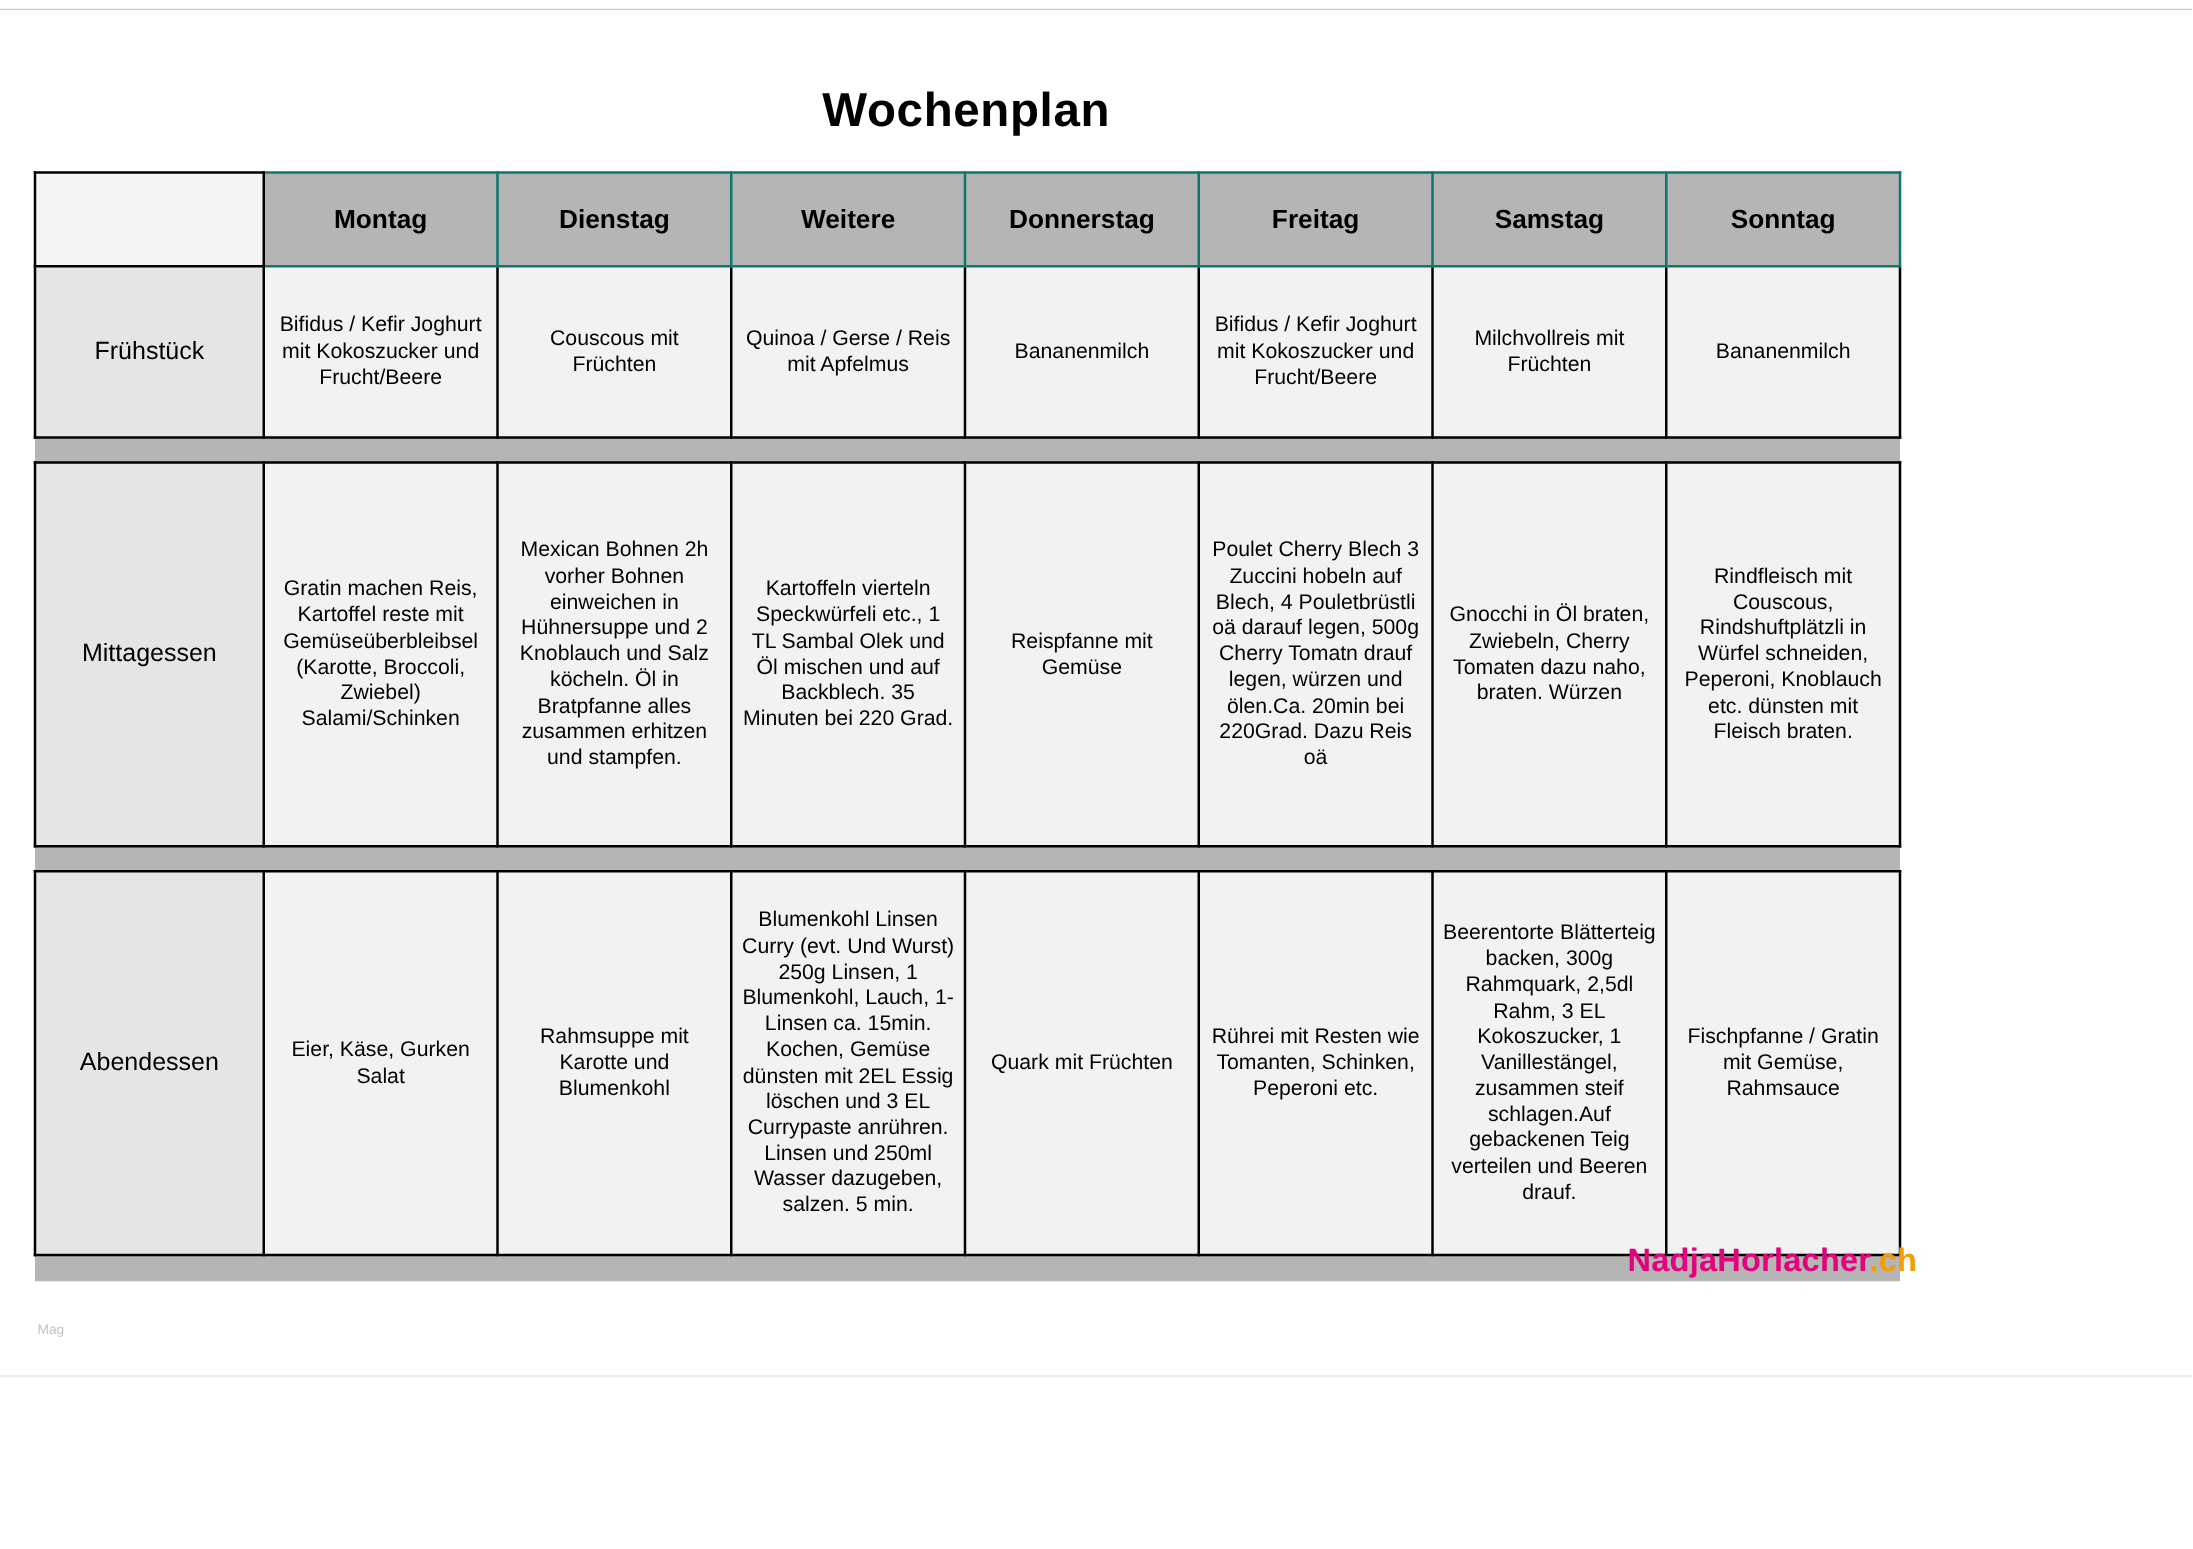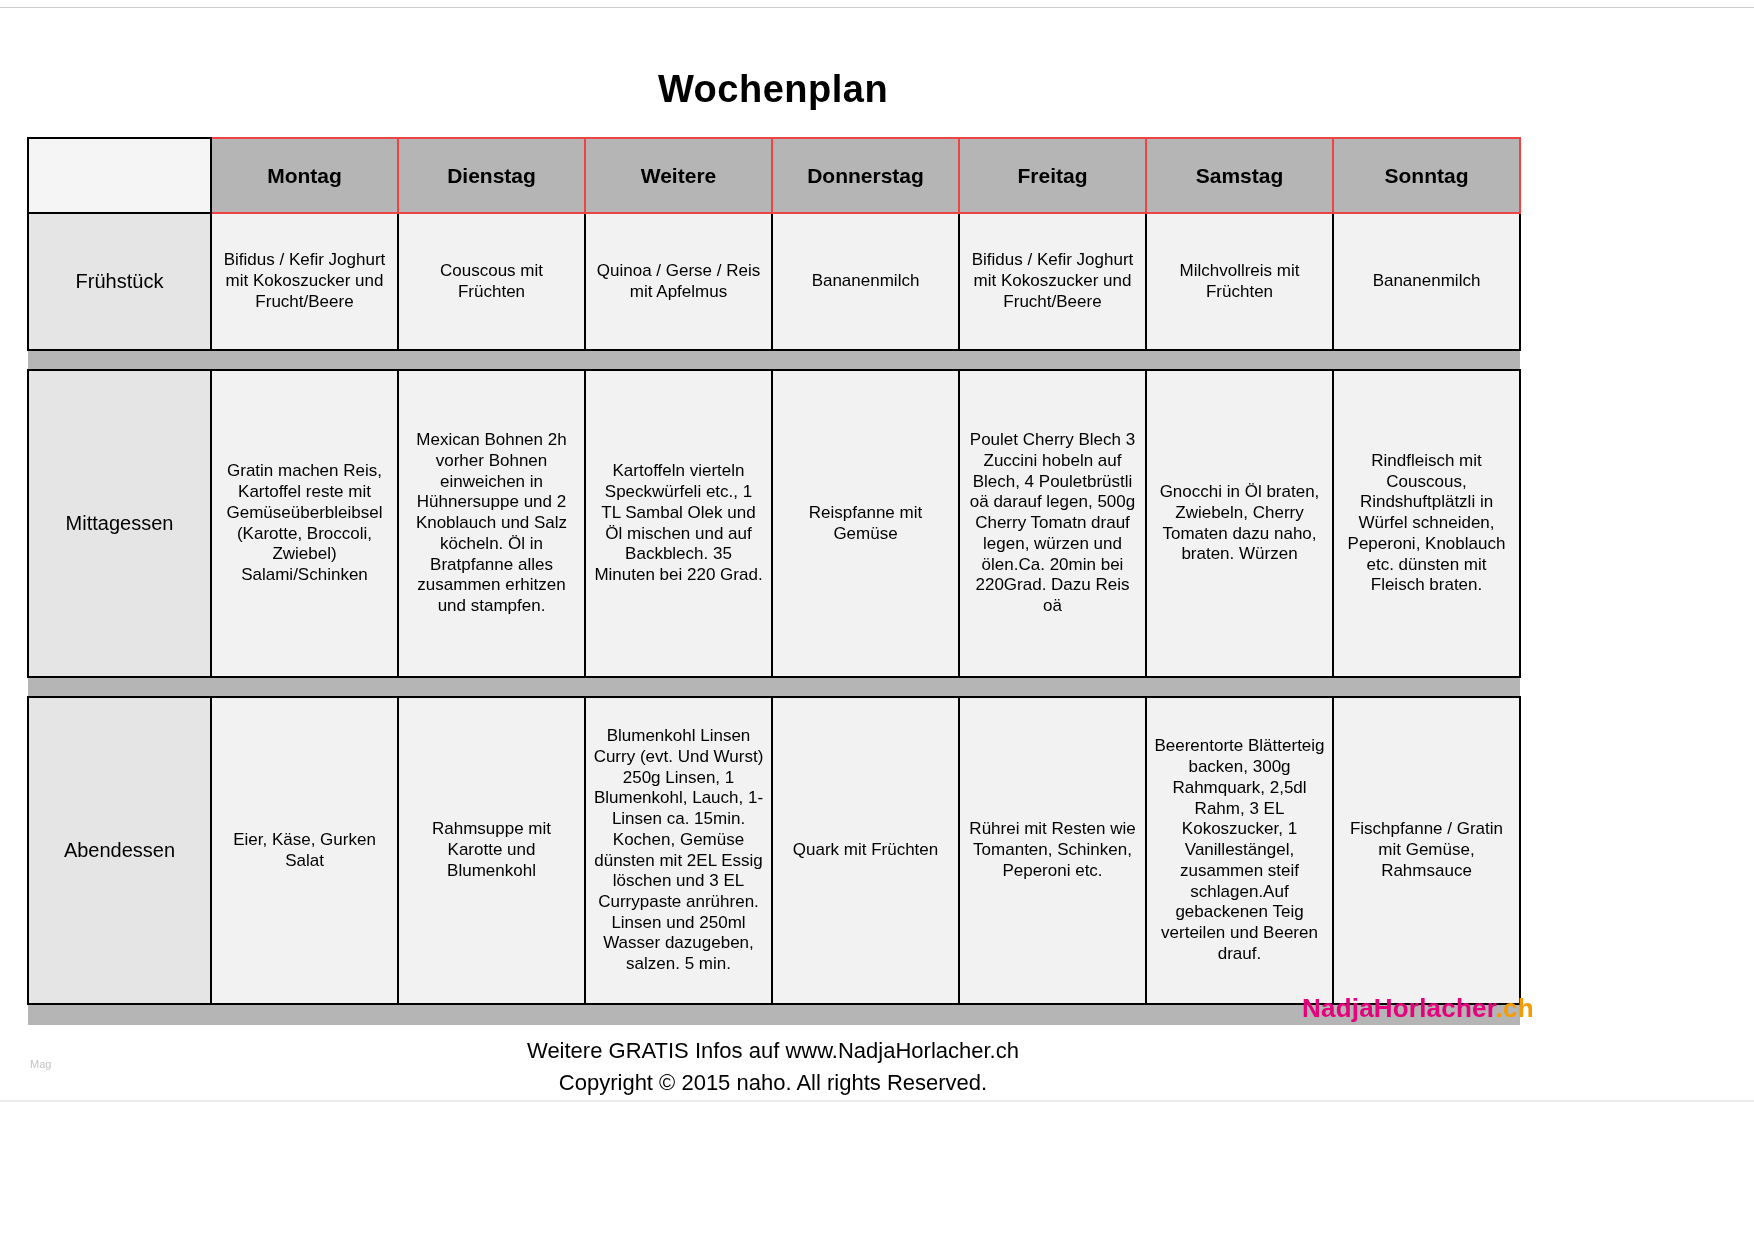--- a/index.html
+++ b/index.html
@@ -39,21 +39,21 @@
     table-layout: fixed;
     width: 1492px;
     margin-left: 27px;
   }
   col.c-label { width: 183px; }
   col.c-day   { width: 187px; }
 
   tr.header-row { height: 75px; }
   tr.header-row th.day {
     background: #b5b5b5;
-    border: 2px solid #ef4444;
+    border: 2px solid #0f766e;
     font-size: 21px;
     font-weight: 700;
     text-align: center;
     vertical-align: middle;
     color: #000000;
   }
   tr.header-row th.corner {
     background: #f5f5f5;
     border: 2px solid #000000;
   }
@@ -187,24 +187,20 @@
         <td>Beerentorte Blätterteig backen, 300g Rahmquark, 2,5dl Rahm, 3 EL Kokoszucker, 1 Vanillestängel, zusammen steif schlagen.Auf gebackenen Teig verteilen und Beeren drauf.</td>
         <td>Fischpfanne / Gratin mit Gemüse, Rahmsauce</td>
       </tr>
 
       <tr class="band-row thick">
         <td colspan="8"></td>
       </tr>
     </tbody>
   </table>
 
-  <div class="footer">
-    <div>Weitere GRATIS Infos auf www.NadjaHorlacher.ch</div>
-    <div>Copyright © 2015 naho. All rights Reserved.</div>
-  </div>
 
   <div class="logo">
     <svg width="96" height="44" viewBox="0 0 96 44" aria-hidden="true">
       <circle cx="28" cy="23" r="17" fill="#e5007d"></circle>
       <circle cx="22" cy="19" r="2.3" fill="#8c004d"></circle>
       <circle cx="33" cy="18" r="2.3" fill="#8c004d"></circle>
       <path d="M21 28 Q28 33 35 26" stroke="#8c004d" stroke-width="2.4" fill="none" stroke-linecap="round"></path>
       <circle cx="58" cy="11" r="10" fill="#f59c00"></circle>
       <circle cx="55" cy="9" r="1.6" fill="#9c6300"></circle>
       <circle cx="61" cy="8.5" r="1.6" fill="#9c6300"></circle>

